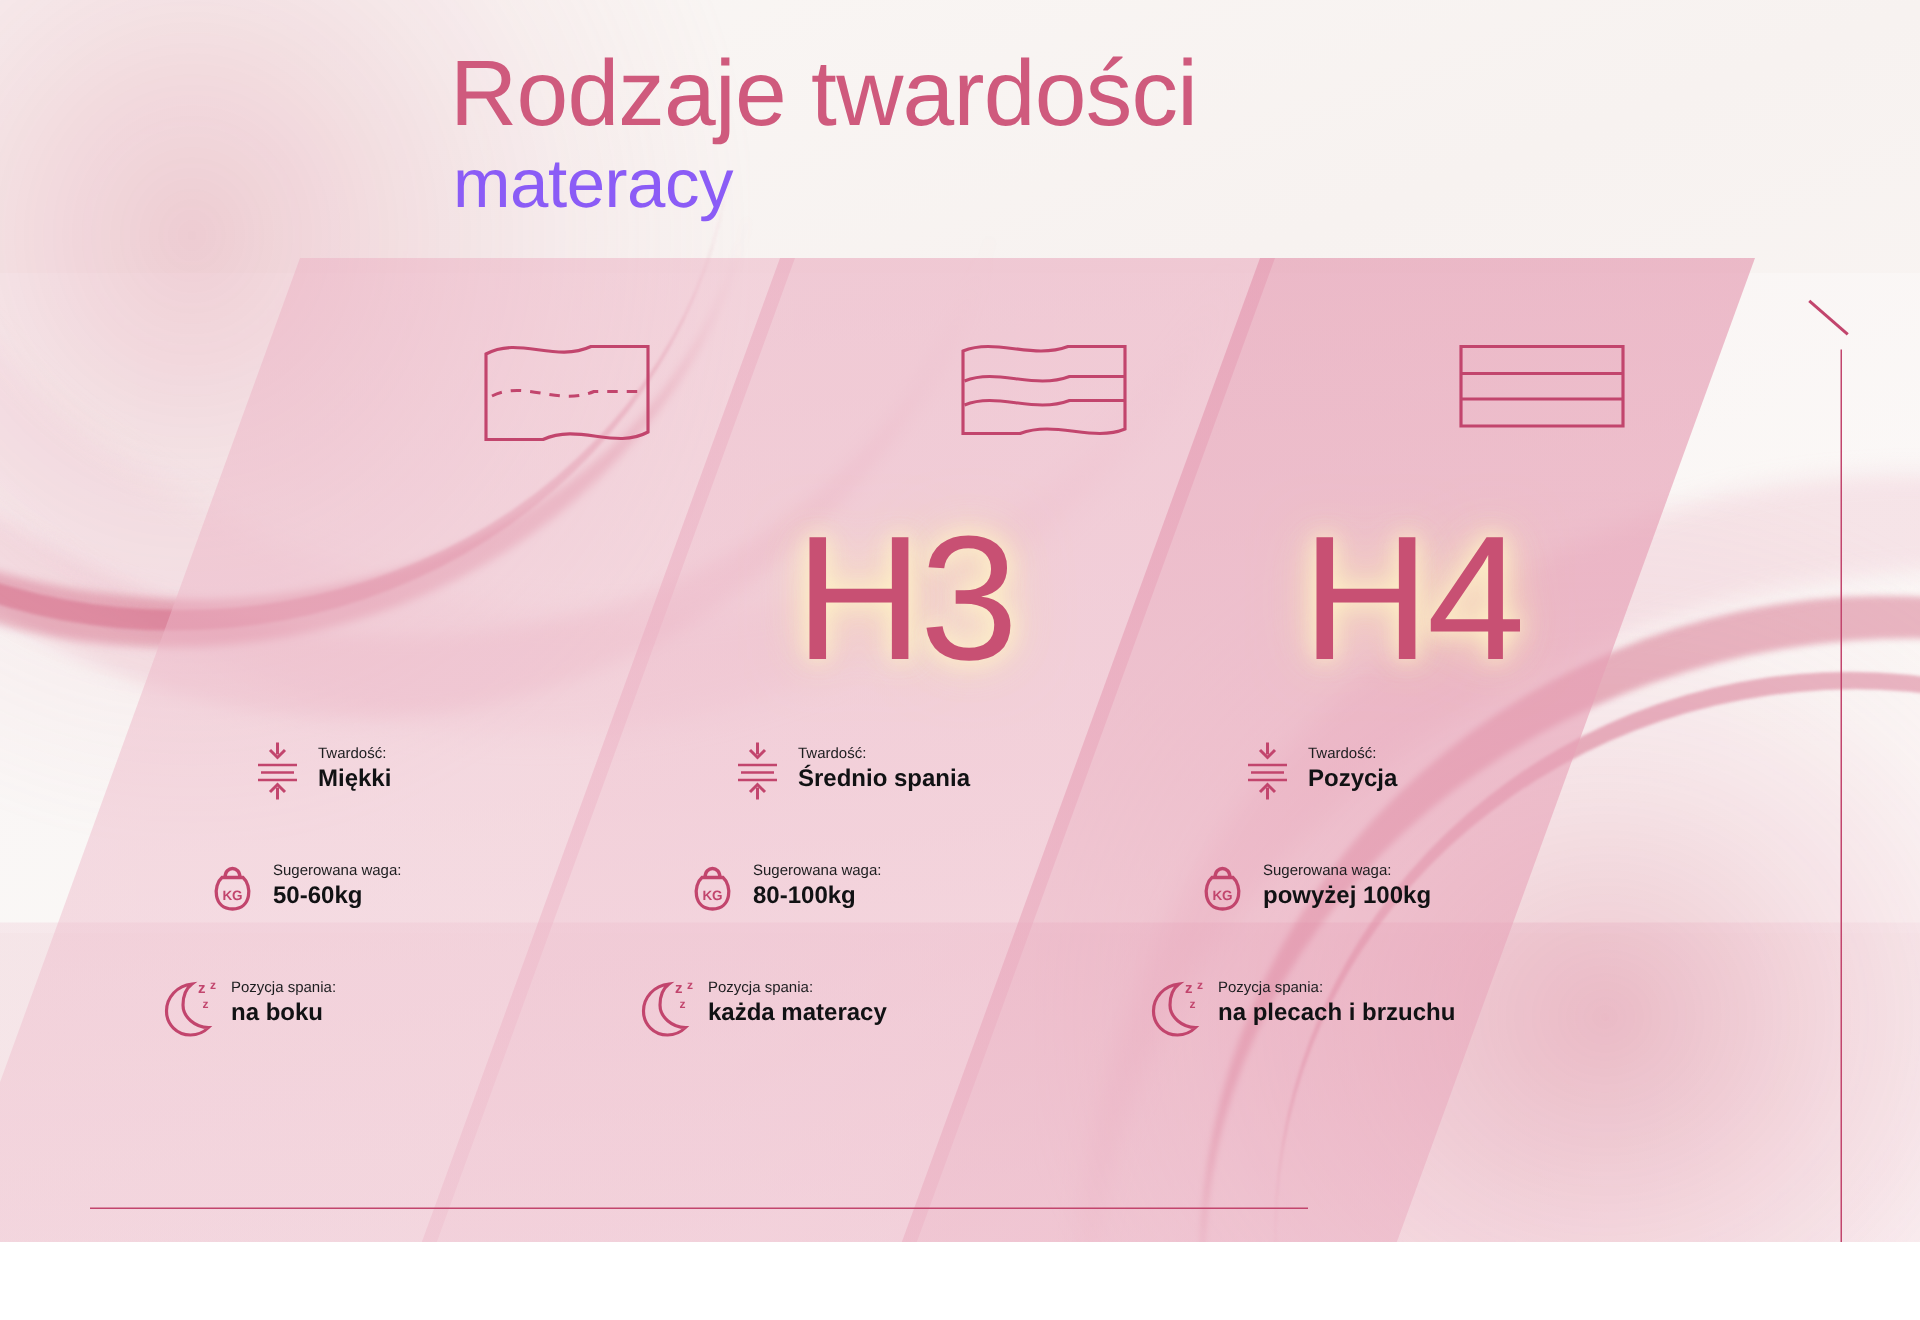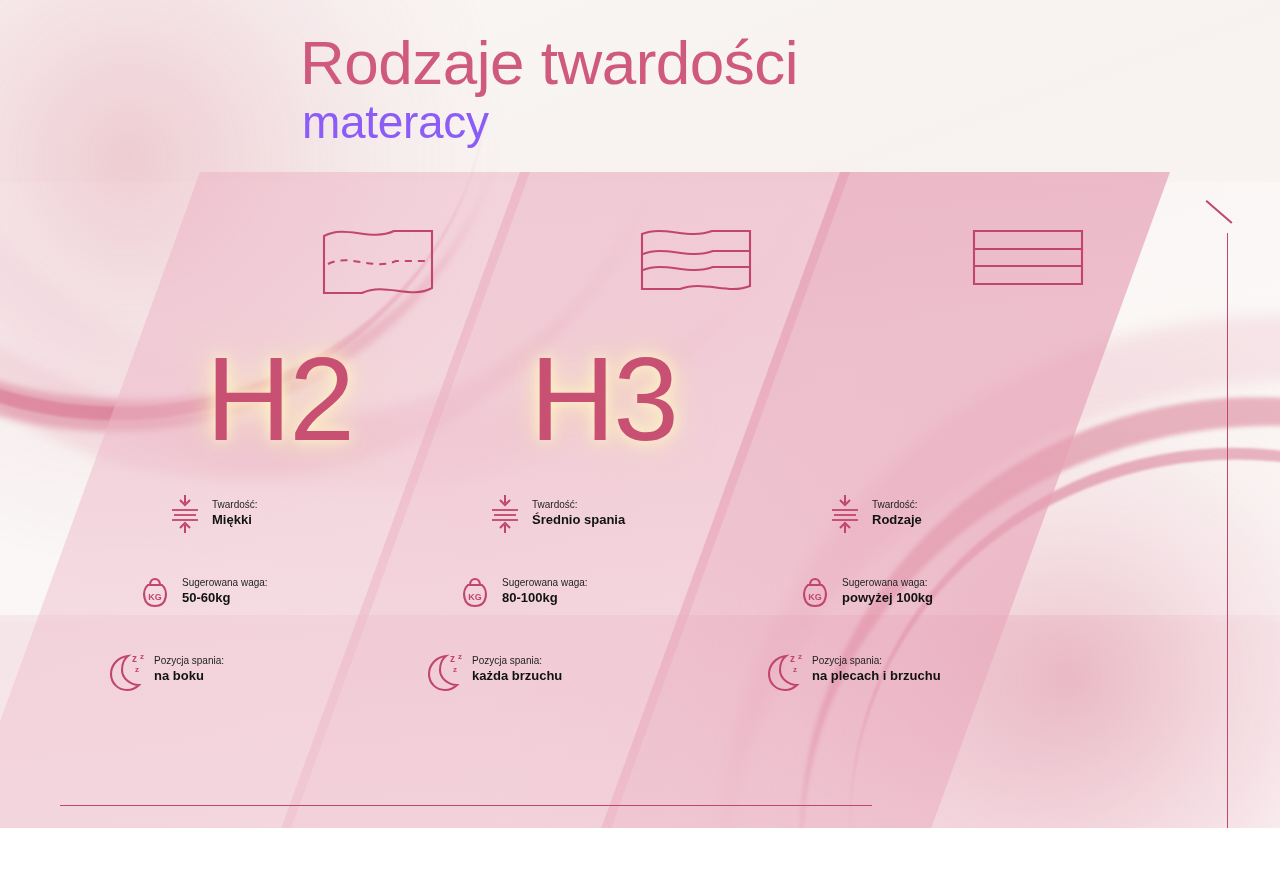--- a/index.html
+++ b/index.html
@@ -265,21 +265,21 @@
     line-height: 1.28;
   }
   .ftext .f-cap {
     display: block;
     font-size: 10px;
     color: #1c1d1f;
     font-weight: 400;
   }
   .ftext .f-val {
     display: block;
-    font-size: 13px;
+    font-size: 16px;
     color: #111214;
     font-weight: 700;
   }
 
   .f-hardness { top: 322px; left: 38px; }
   .f-weight   { top: 400px; left: 8px; }
   .f-sleep    { top: 478px; left: -20px; }
 
   .col.c2 .f-hardness { top: 322px; left: 40px; }
   .col.c2 .f-weight   { top: 400px; left: 10px; }
@@ -326,21 +326,20 @@
 
   <div class="col c1">
 
     <div class="mattress-icon">
       <svg width="118" height="92" viewBox="0 0 118 92">
         <path d="M4 16 C26 4, 50 22, 74 11 L112 11 L112 68 C90 80, 66 62, 42 73 L4 73 Z" fill="none" stroke="#c2456d" stroke-width="2.1"></path>
         <path d="M8 44 C30 33, 52 51, 76 41 L108 41" fill="none" stroke="#c2456d" stroke-width="2" stroke-dasharray="7 6"></path>
       </svg>
     </div>
 
-    <div class="h-label">H2</div>
 
     <div class="feature f-hardness">
       <span class="ficon">
         <svg width="30" height="40" viewBox="0 0 30 40">
           <path d="M15 1 L15 9" stroke="#c2456d" stroke-width="2"></path>
           <path d="M10 6 L15 11 L20 6" fill="none" stroke="#c2456d" stroke-width="2"></path>
           <path d="M2 16 L28 16" stroke="#c2456d" stroke-width="1.8"></path>
           <path d="M4 21 L26 21" stroke="#c2456d" stroke-width="1.8"></path>
           <path d="M2 26 L28 26" stroke="#c2456d" stroke-width="1.8"></path>
           <path d="M15 39 L15 31" stroke="#c2456d" stroke-width="2"></path>
@@ -433,51 +432,52 @@
         <svg width="40" height="42" viewBox="0 0 40 42">
           <path d="M21 6 C11 7, 4 15, 4 24 C4 33, 11 40, 20 40 C25 40, 29 38, 32 35
                    C23 35, 15 28, 15 20 C15 14, 17 9, 21 6 Z" fill="none" stroke="#c2456d" stroke-width="2.1"></path>
           <text x="25" y="12" font-family="Liberation Sans, sans-serif" font-size="10" font-weight="700" fill="#c2456d">z</text>
           <text x="33" y="9" font-family="Liberation Sans, sans-serif" font-size="8" font-weight="700" fill="#c2456d">z</text>
           <text x="28" y="22" font-family="Liberation Sans, sans-serif" font-size="8" font-weight="700" fill="#c2456d">z</text>
         </svg>
       </span>
       <span class="ftext">
         <span class="f-cap">Pozycja spania:</span>
-        <span class="f-val">każda brzuchu</span>
+        <span class="f-val">każda materacy</span>
       </span>
     </div>
   </div>
 
   <div class="col c3">
 
     <div class="mattress-icon">
       <svg width="118" height="92" viewBox="0 0 118 92">
         <path d="M4 11 L112 11 L112 64 L4 64 Z" fill="none" stroke="#c2456d" stroke-width="2.1"></path>
         <path d="M4 29 L112 29" stroke="#c2456d" stroke-width="2"></path>
         <path d="M4 46 L112 46" stroke="#c2456d" stroke-width="2"></path>
       </svg>
     </div>
 
+    <div class="h-label">H4</div>
 
     <div class="feature f-hardness">
       <span class="ficon">
         <svg width="30" height="40" viewBox="0 0 30 40">
           <path d="M15 1 L15 9" stroke="#c2456d" stroke-width="2"></path>
           <path d="M10 6 L15 11 L20 6" fill="none" stroke="#c2456d" stroke-width="2"></path>
           <path d="M2 16 L28 16" stroke="#c2456d" stroke-width="1.8"></path>
           <path d="M4 21 L26 21" stroke="#c2456d" stroke-width="1.8"></path>
           <path d="M2 26 L28 26" stroke="#c2456d" stroke-width="1.8"></path>
           <path d="M15 39 L15 31" stroke="#c2456d" stroke-width="2"></path>
           <path d="M10 34 L15 29 L20 34" fill="none" stroke="#c2456d" stroke-width="2"></path>
         </svg>
       </span>
       <span class="ftext">
         <span class="f-cap">Twardość:</span>
-        <span class="f-val">Rodzaje</span>
+        <span class="f-val">Pozycja</span>
       </span>
     </div>
 
     <div class="feature f-weight">
       <span class="ficon">
         <svg width="32" height="40" viewBox="0 0 32 40">
           <path d="M11 13 C11 5, 21 5, 21 13" fill="none" stroke="#c2456d" stroke-width="2.2"></path>
           <path d="M9 13 C3 18, 3 34, 16 34 C29 34, 29 18, 23 13 Z" fill="none" stroke="#c2456d" stroke-width="2.2"></path>
           <text x="16" y="28" font-family="Liberation Sans, sans-serif" font-size="9" font-weight="700" fill="#c2456d" text-anchor="middle">KG</text>
         </svg>

